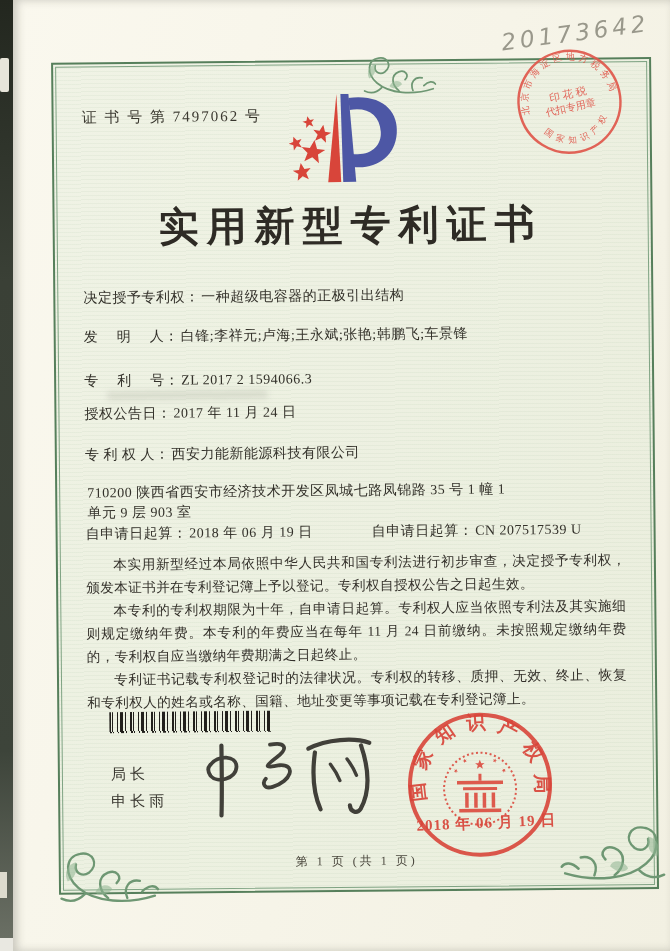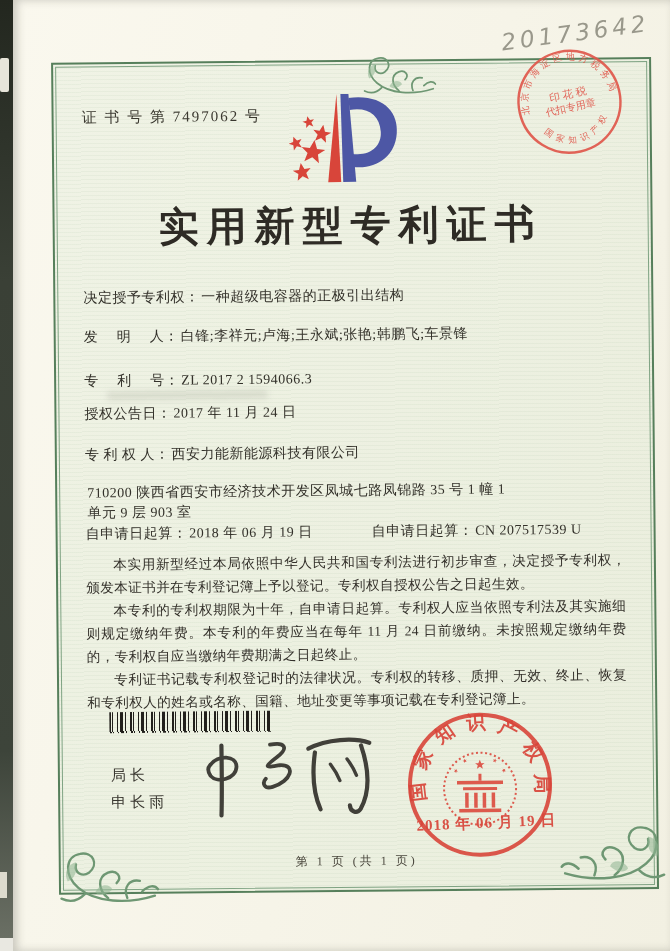--- a/index.html
+++ b/index.html
@@ -53,21 +53,21 @@
 
   .body-text{left:72px;top:551px;width:540px;font-size:13.6px;line-height:23px;
     color:#33302a;text-align:justify;letter-spacing:.4px;}
   .body-text p{margin:0;text-indent:2em;}
 
   .barcode{left:94px;top:710px;width:162px;height:21px;
     background:
       repeating-linear-gradient(90deg,#22201c 0 2px,transparent 2px 3px,#22201c 3px 4px,transparent 4px 8px,#22201c 8px 9px,transparent 9px 11px,#22201c 11px 14px,transparent 14px 16px,#22201c 16px 17px,transparent 17px 21px);}
 
   .signatory{left:95px;top:760px;font-size:15px;color:#38362f;letter-spacing:4px;
-    font-family:Liberation Serif, serif;line-height:27px;}
+    font-family:Liberation Mono, monospace;line-height:27px;}
 
   .signature-svg{left:186px;top:726px;transform:rotate(-3deg);}
   .seal-svg{left:384px;top:706px;}
   .seal-date{left:390px;top:815px;width:160px;text-align:center;font-size:15px;font-weight:700;
     color:#d8453a;letter-spacing:1px;transform:rotate(-2deg);opacity:.92;}
   .stamp-svg{left:504px;top:48px;transform:rotate(-12deg);opacity:.92;}
   .logo-svg{left:259px;top:86px;}
 
   .footer{left:42px;top:853px;width:596px;text-align:center;font-size:12px;
     letter-spacing:3px;color:#4a473d;}

